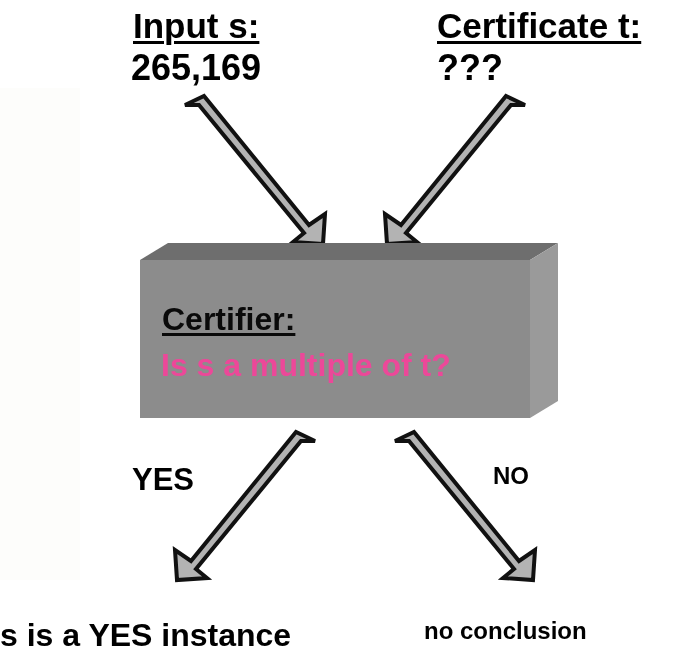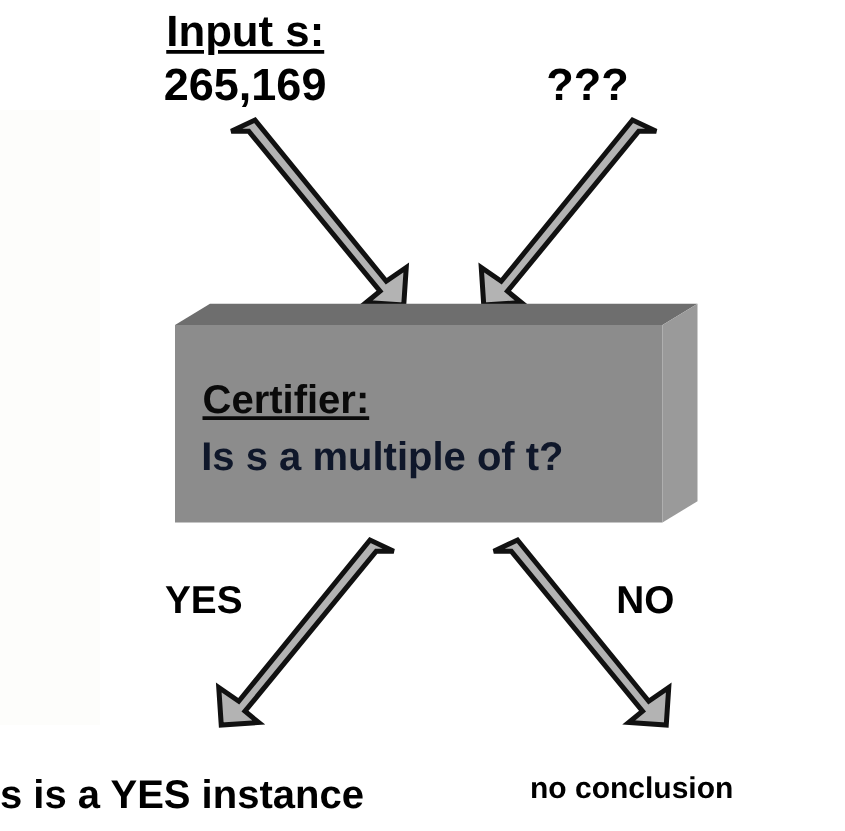--- a/index.html
+++ b/index.html
@@ -35,24 +35,24 @@
     text-decoration: underline;
     text-decoration-thickness: 3px;
     text-underline-offset: 3px;
   }
   #input-label   { left: 133px; top: 8px;  font-size: 35px; }
   #input-value   { left: 131px; top: 50px; font-size: 36px; }
   #cert-label    { left: 437px; top: 8px;  font-size: 35px; }
   #cert-value    { left: 437px; top: 50px; font-size: 36px; }
 
   #box-title     { left: 162px; top: 303px; font-size: 32px; color:#0a0a0a; }
-  #box-question  { left: 161px; top: 349px; font-size: 32px; color:#0f172a; }
+  #box-question  { left: 161px; top: 349px; font-size: 32px; color:#ec4899; }
 
   #yes-label     { left: 132px; top: 464px; font-size: 31px; }
-  #no-label      { left: 493px; top: 464px; font-size: 31px; }
+  #no-label      { left: 493px; top: 464px; font-size: 24px; }
 
   #out-left      { left: 0px;   top: 619px; font-size: 32px; }
   #out-right     { left: 424px; top: 619px; font-size: 24px; }
   #out-left .strong { font-weight: bold; letter-spacing: 0px; }
 
   
   #certifier-box {
     position: absolute;
     left: 140px;
     top: 238px;
@@ -71,20 +71,21 @@
 </head>
 <body>
 
 <div id="canvas">
 
   <div class="bg-panel"></div>
 
   <div class="txt under" id="input-label">Input s:</div>
   <div class="txt" id="input-value">265,169</div>
 
+  <div class="txt under" id="cert-label">Certificate t:</div>
   <div class="txt" id="cert-value">???</div>
 
   <div class="arrow-wrap" id="arrow-in-left">
     <svg viewBox="0 0 180 150" width="180" height="150">
       <polygon points="28,6 47,-3 152,126 168,115 166,145 136,143 147,134 42,6" fill="#b3b3b3" stroke="#111111" stroke-width="4" stroke-linejoin="miter" transform="translate(-3,4) scale(1.0)"></polygon>
     </svg>
   </div>
 
   <div class="arrow-wrap" id="arrow-in-right">
     <svg viewBox="0 0 180 150" width="180" height="150">

